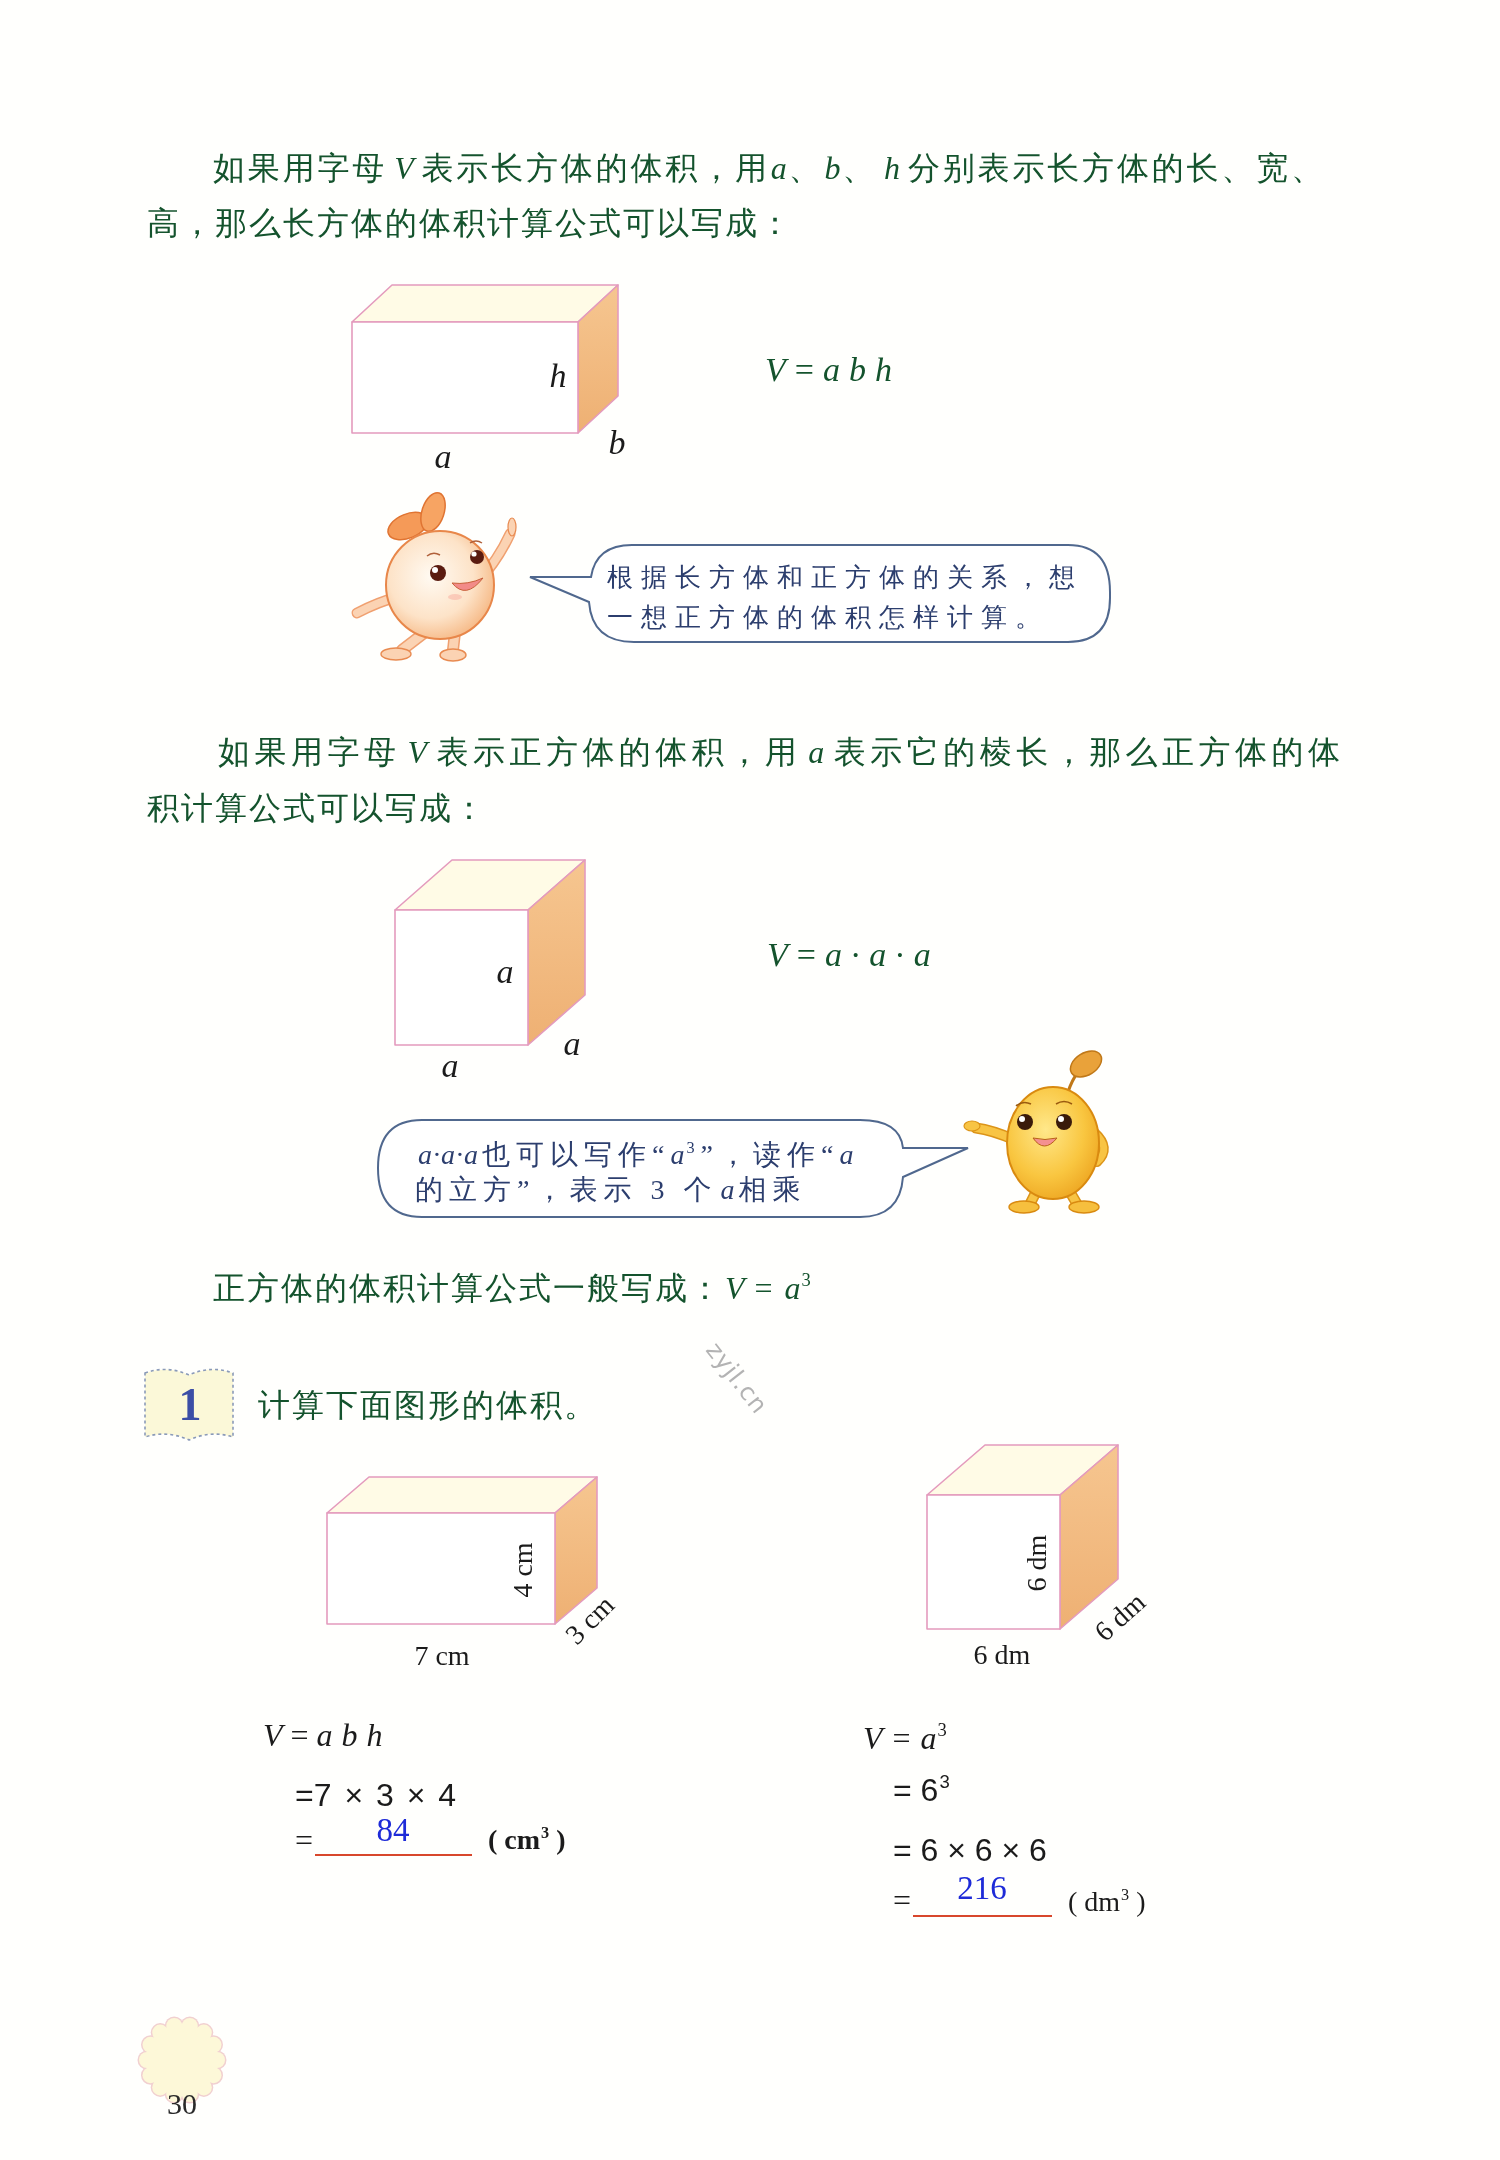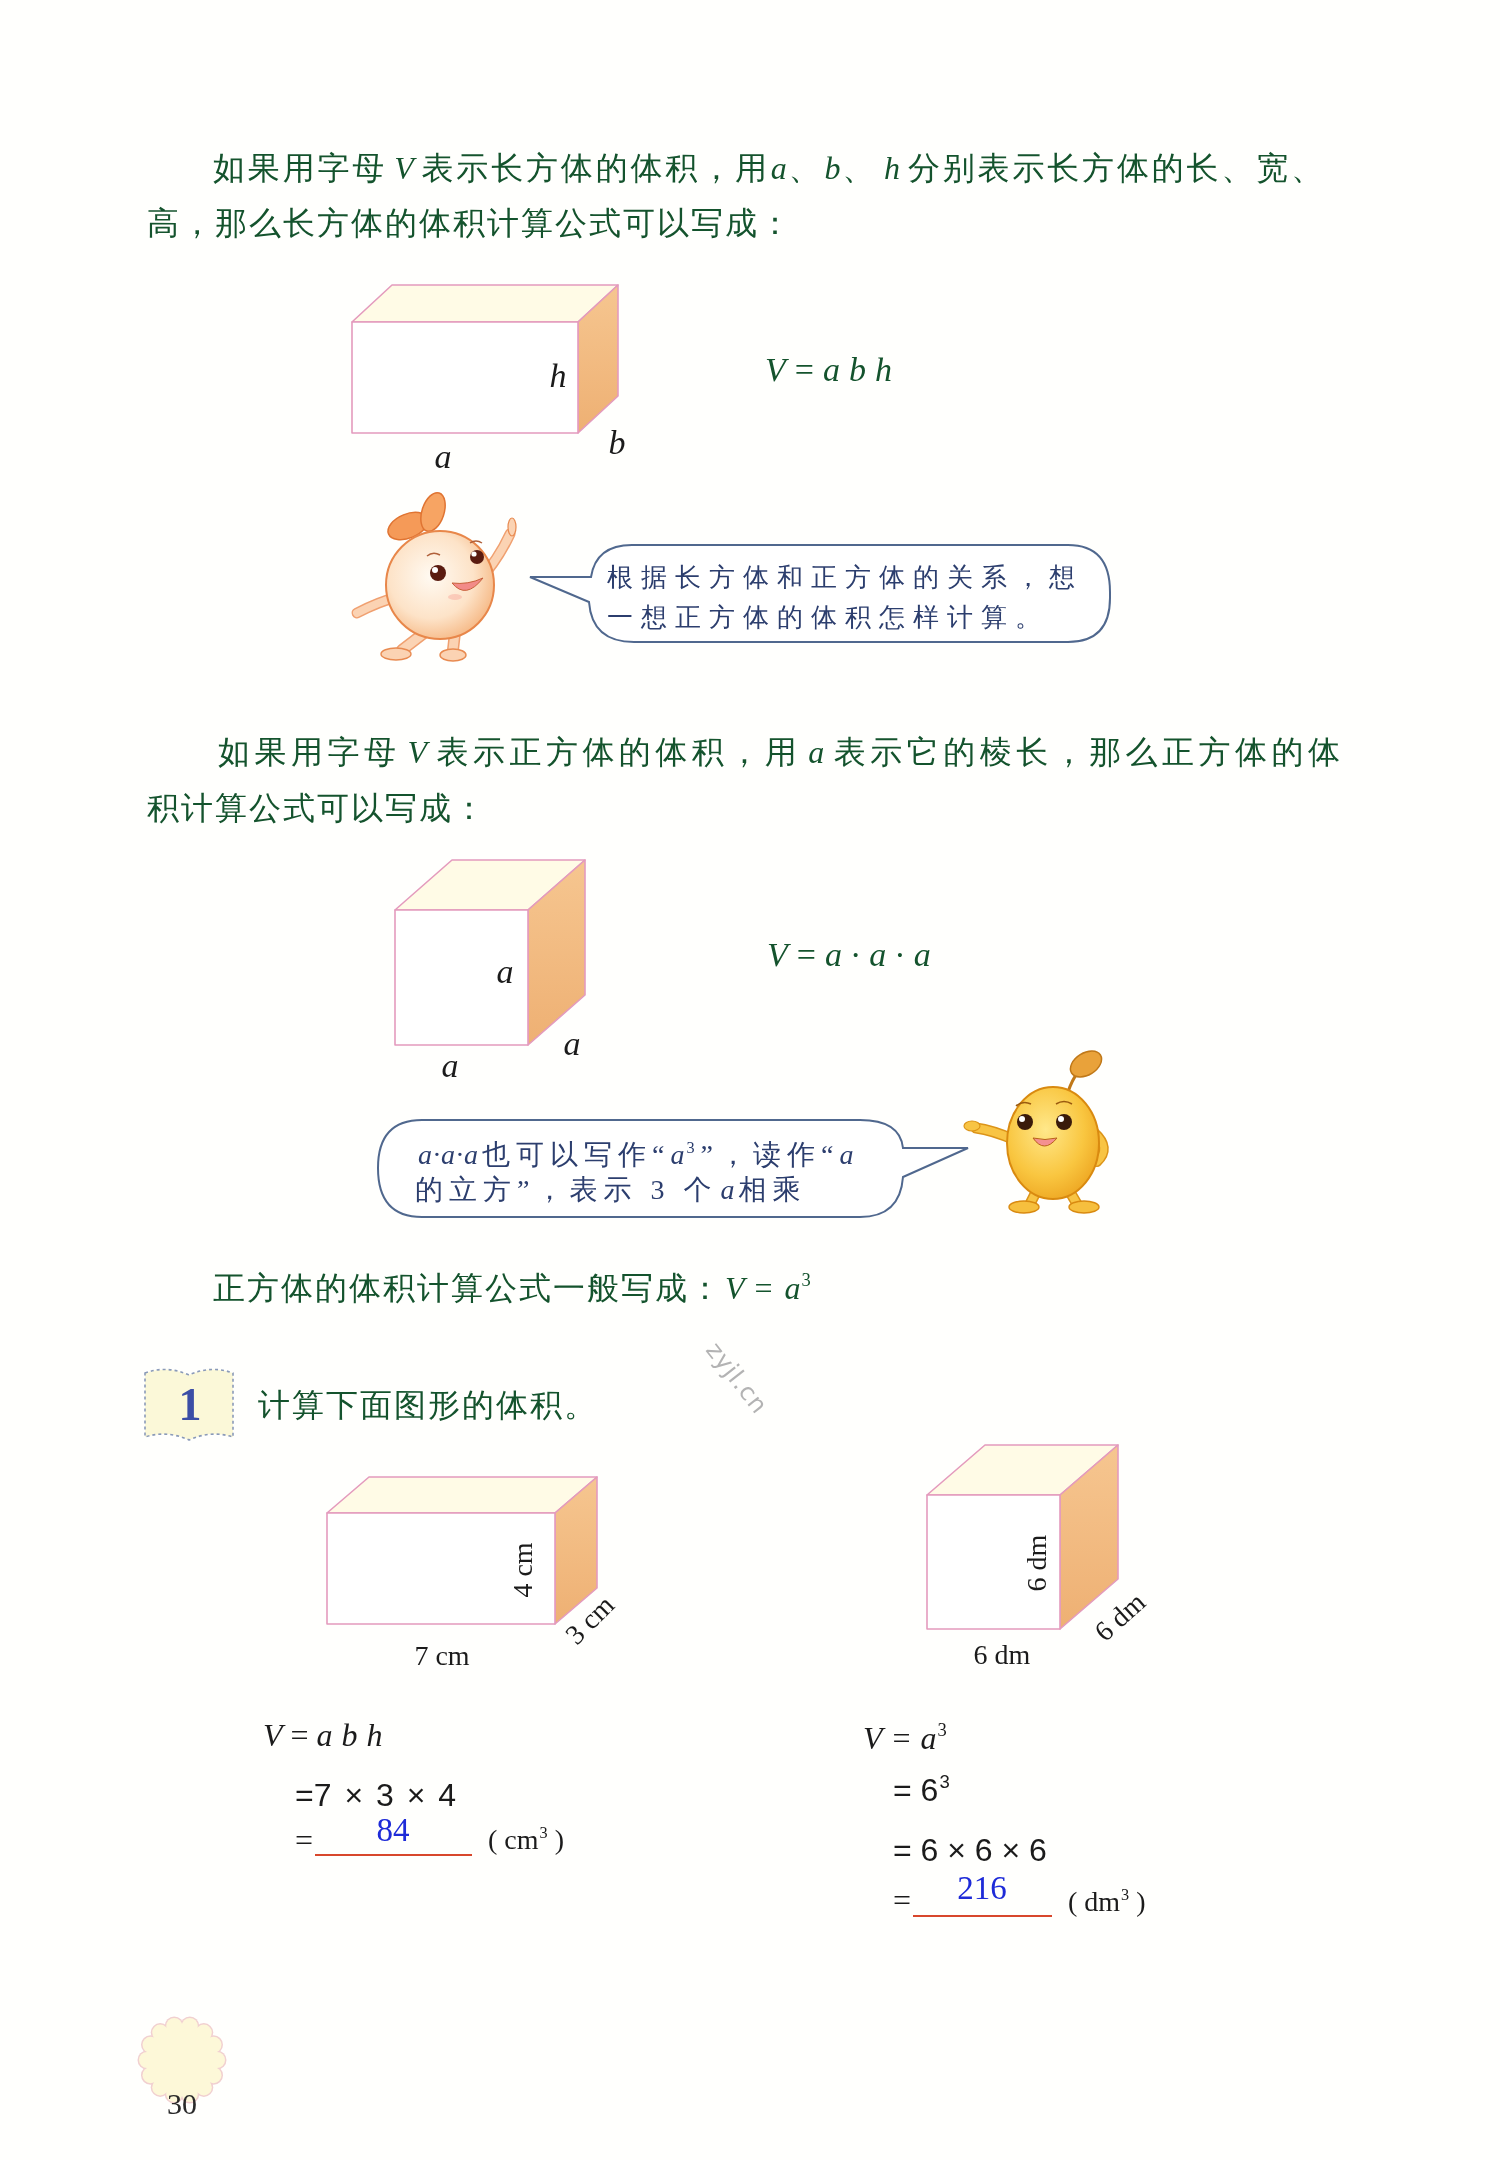--- a/index.html
+++ b/index.html
@@ -231,21 +231,21 @@
   <div class="dim d2" style="left:1120px; top:1617px;">6 dm</div>
   <div class="dim" style="left:1002px; top:1655px;">6 dm</div>
 
   <div class="calc serif" style="left:263px; top:1715px;">
     <span class="mi" style="margin:0">V</span><span class="eq" style="margin:0 8px">=</span><span class="mi" style="margin:0">a</span><span class="sp"></span><span class="mi" style="margin:0">b</span><span class="sp"></span><span class="mi" style="margin:0">h</span>
   </div>
   <div class="calc sans" style="left:295px; top:1775px; word-spacing:4px;">=7 × 3 × 4</div>
   <div class="calc serif" style="left:295px; top:1820px;">=</div>
   <div class="blank-line" style="left:315px; top:1854px; width:157px;"></div>
   <div class="answer" style="left:393px; top:1830px;">84</div>
-  <div class="unit" style="left:488px; top:1823px;">
+  <div class="unit" style="left:488px; top:1823px;font-weight:bold;">
     <span>( cm</span><span class="sup">3</span><span> )</span>
   </div>
 
   <div class="calc serif" style="left:863px; top:1718px;">
     <span class="mi" style="margin:0">V</span><span class="eq" style="margin:0 10px">=</span><span class="mi" style="margin:0">a</span><span class="sup">3</span>
   </div>
   <div class="calc sans" style="left:893px; top:1770px;">
     <span>= </span><span>6</span><span class="sup">3</span>
   </div>
   <div class="calc sans" style="left:893px; top:1830px;">= 6 × 6 × 6</div>

